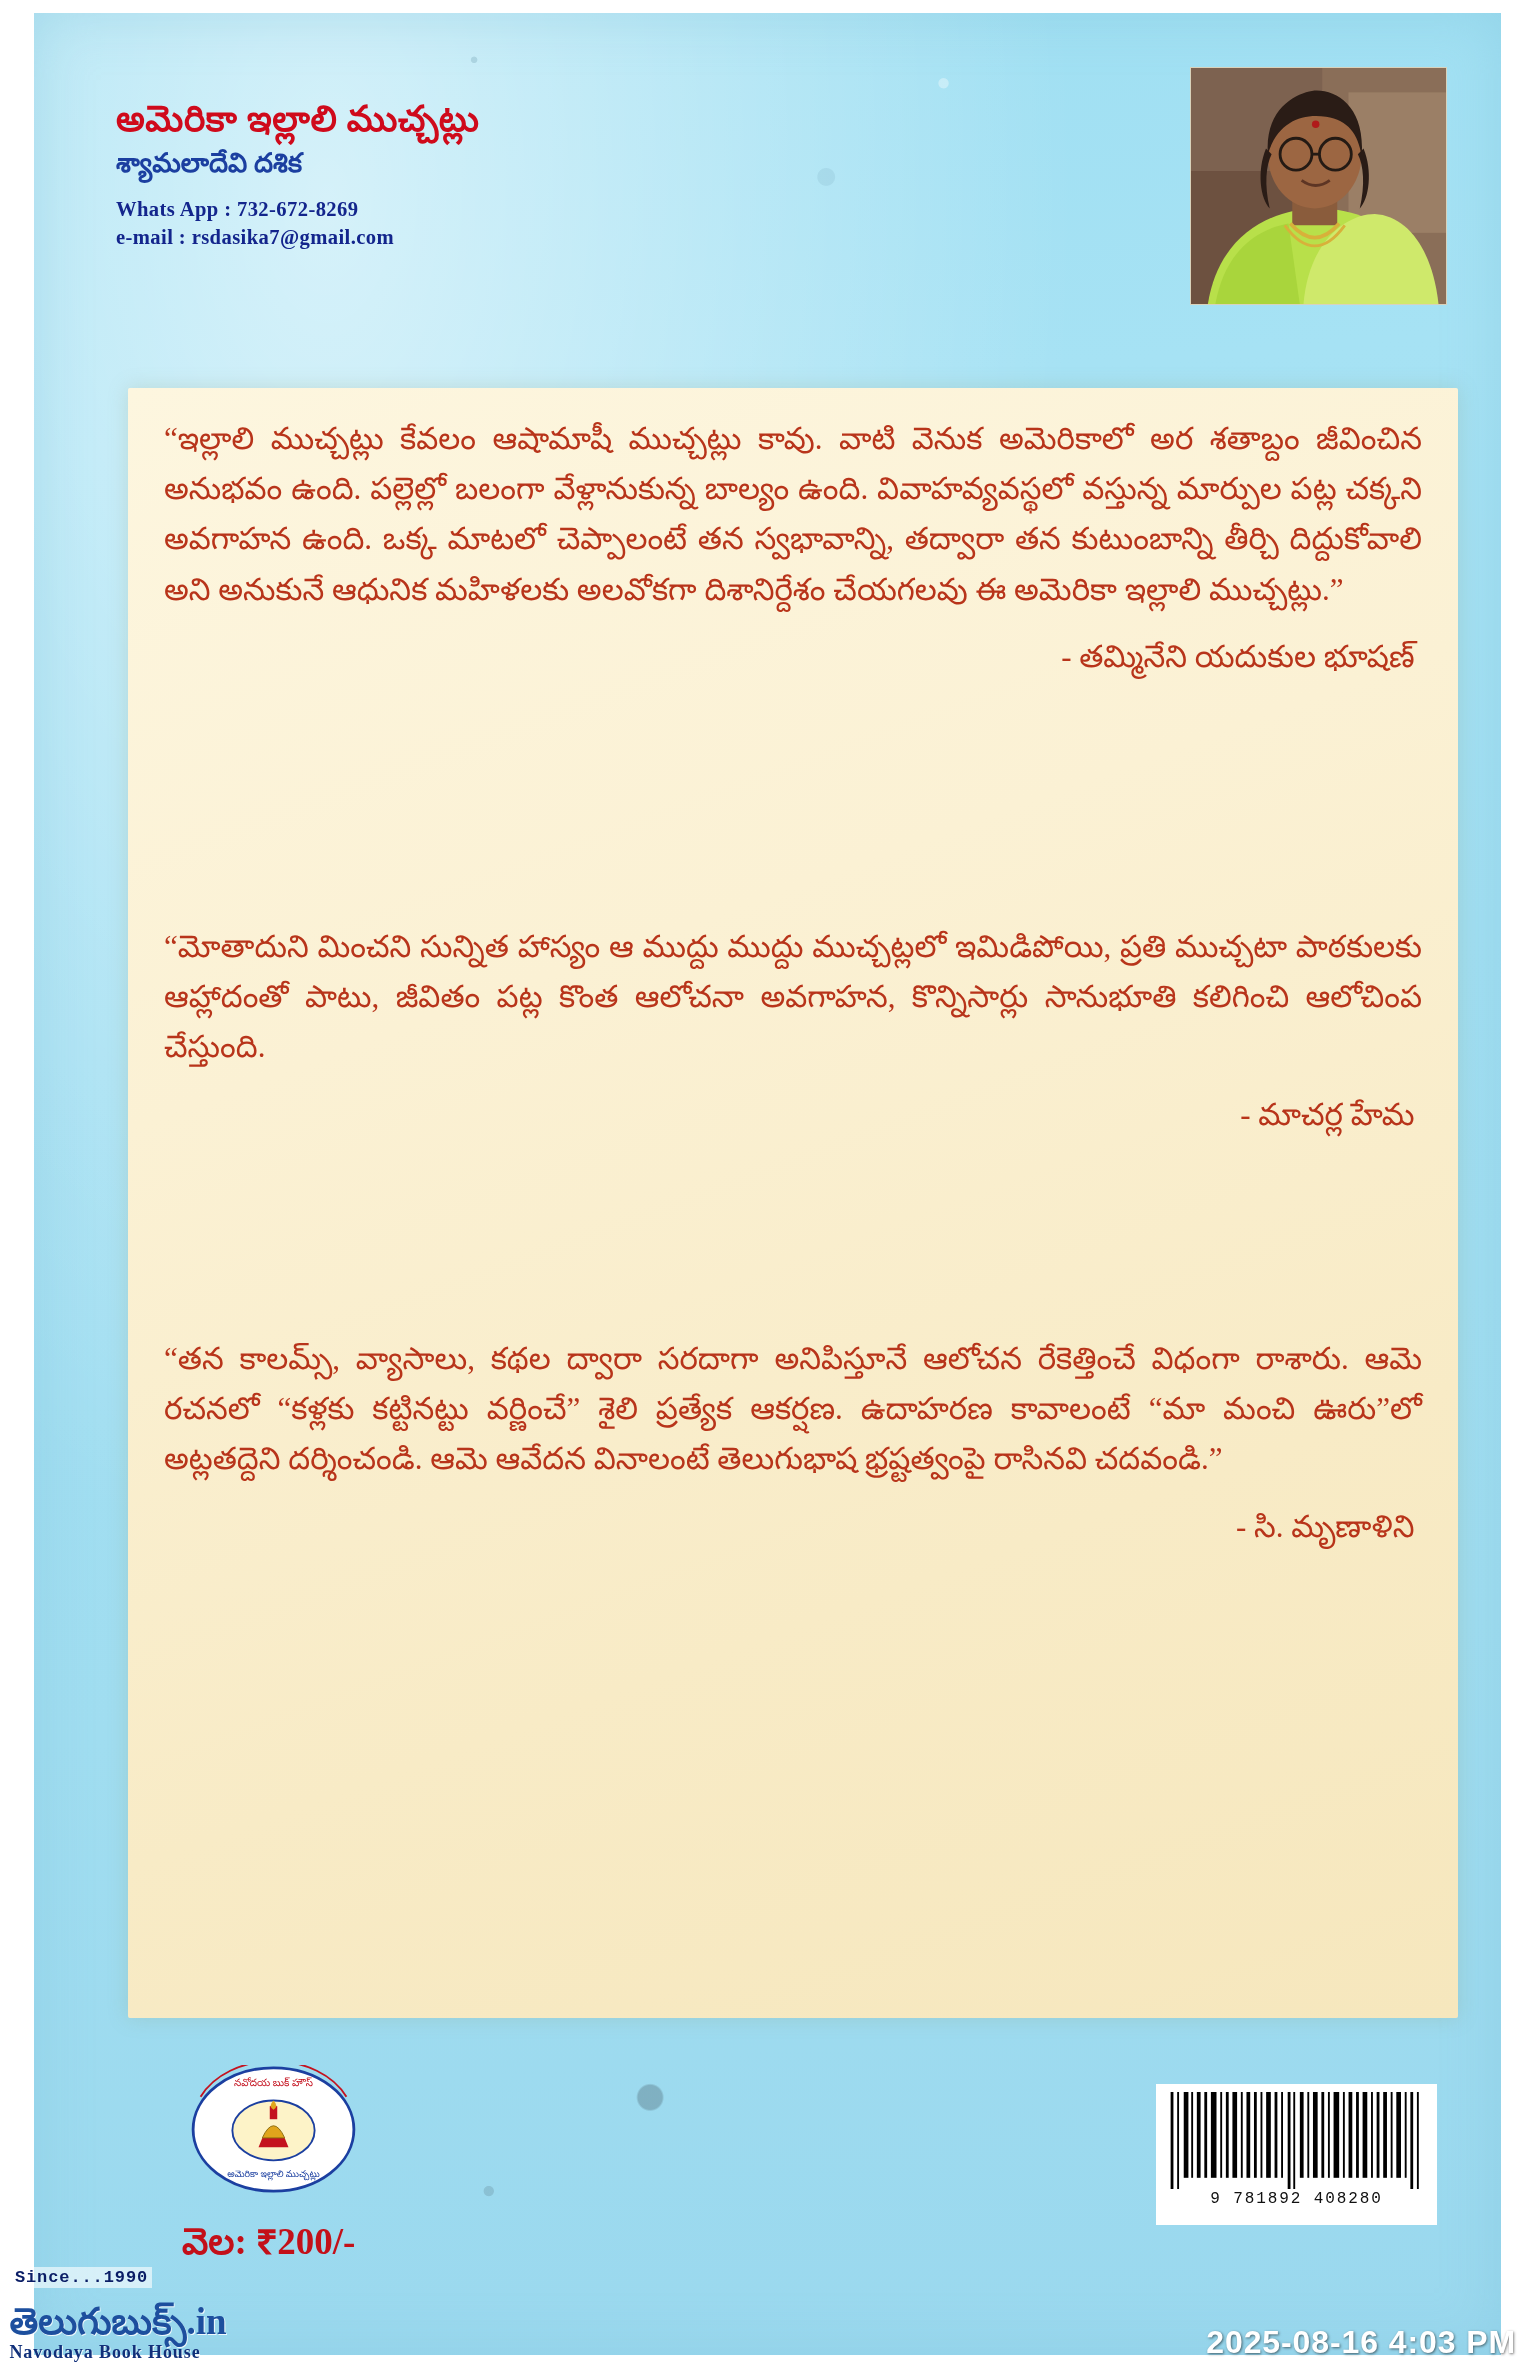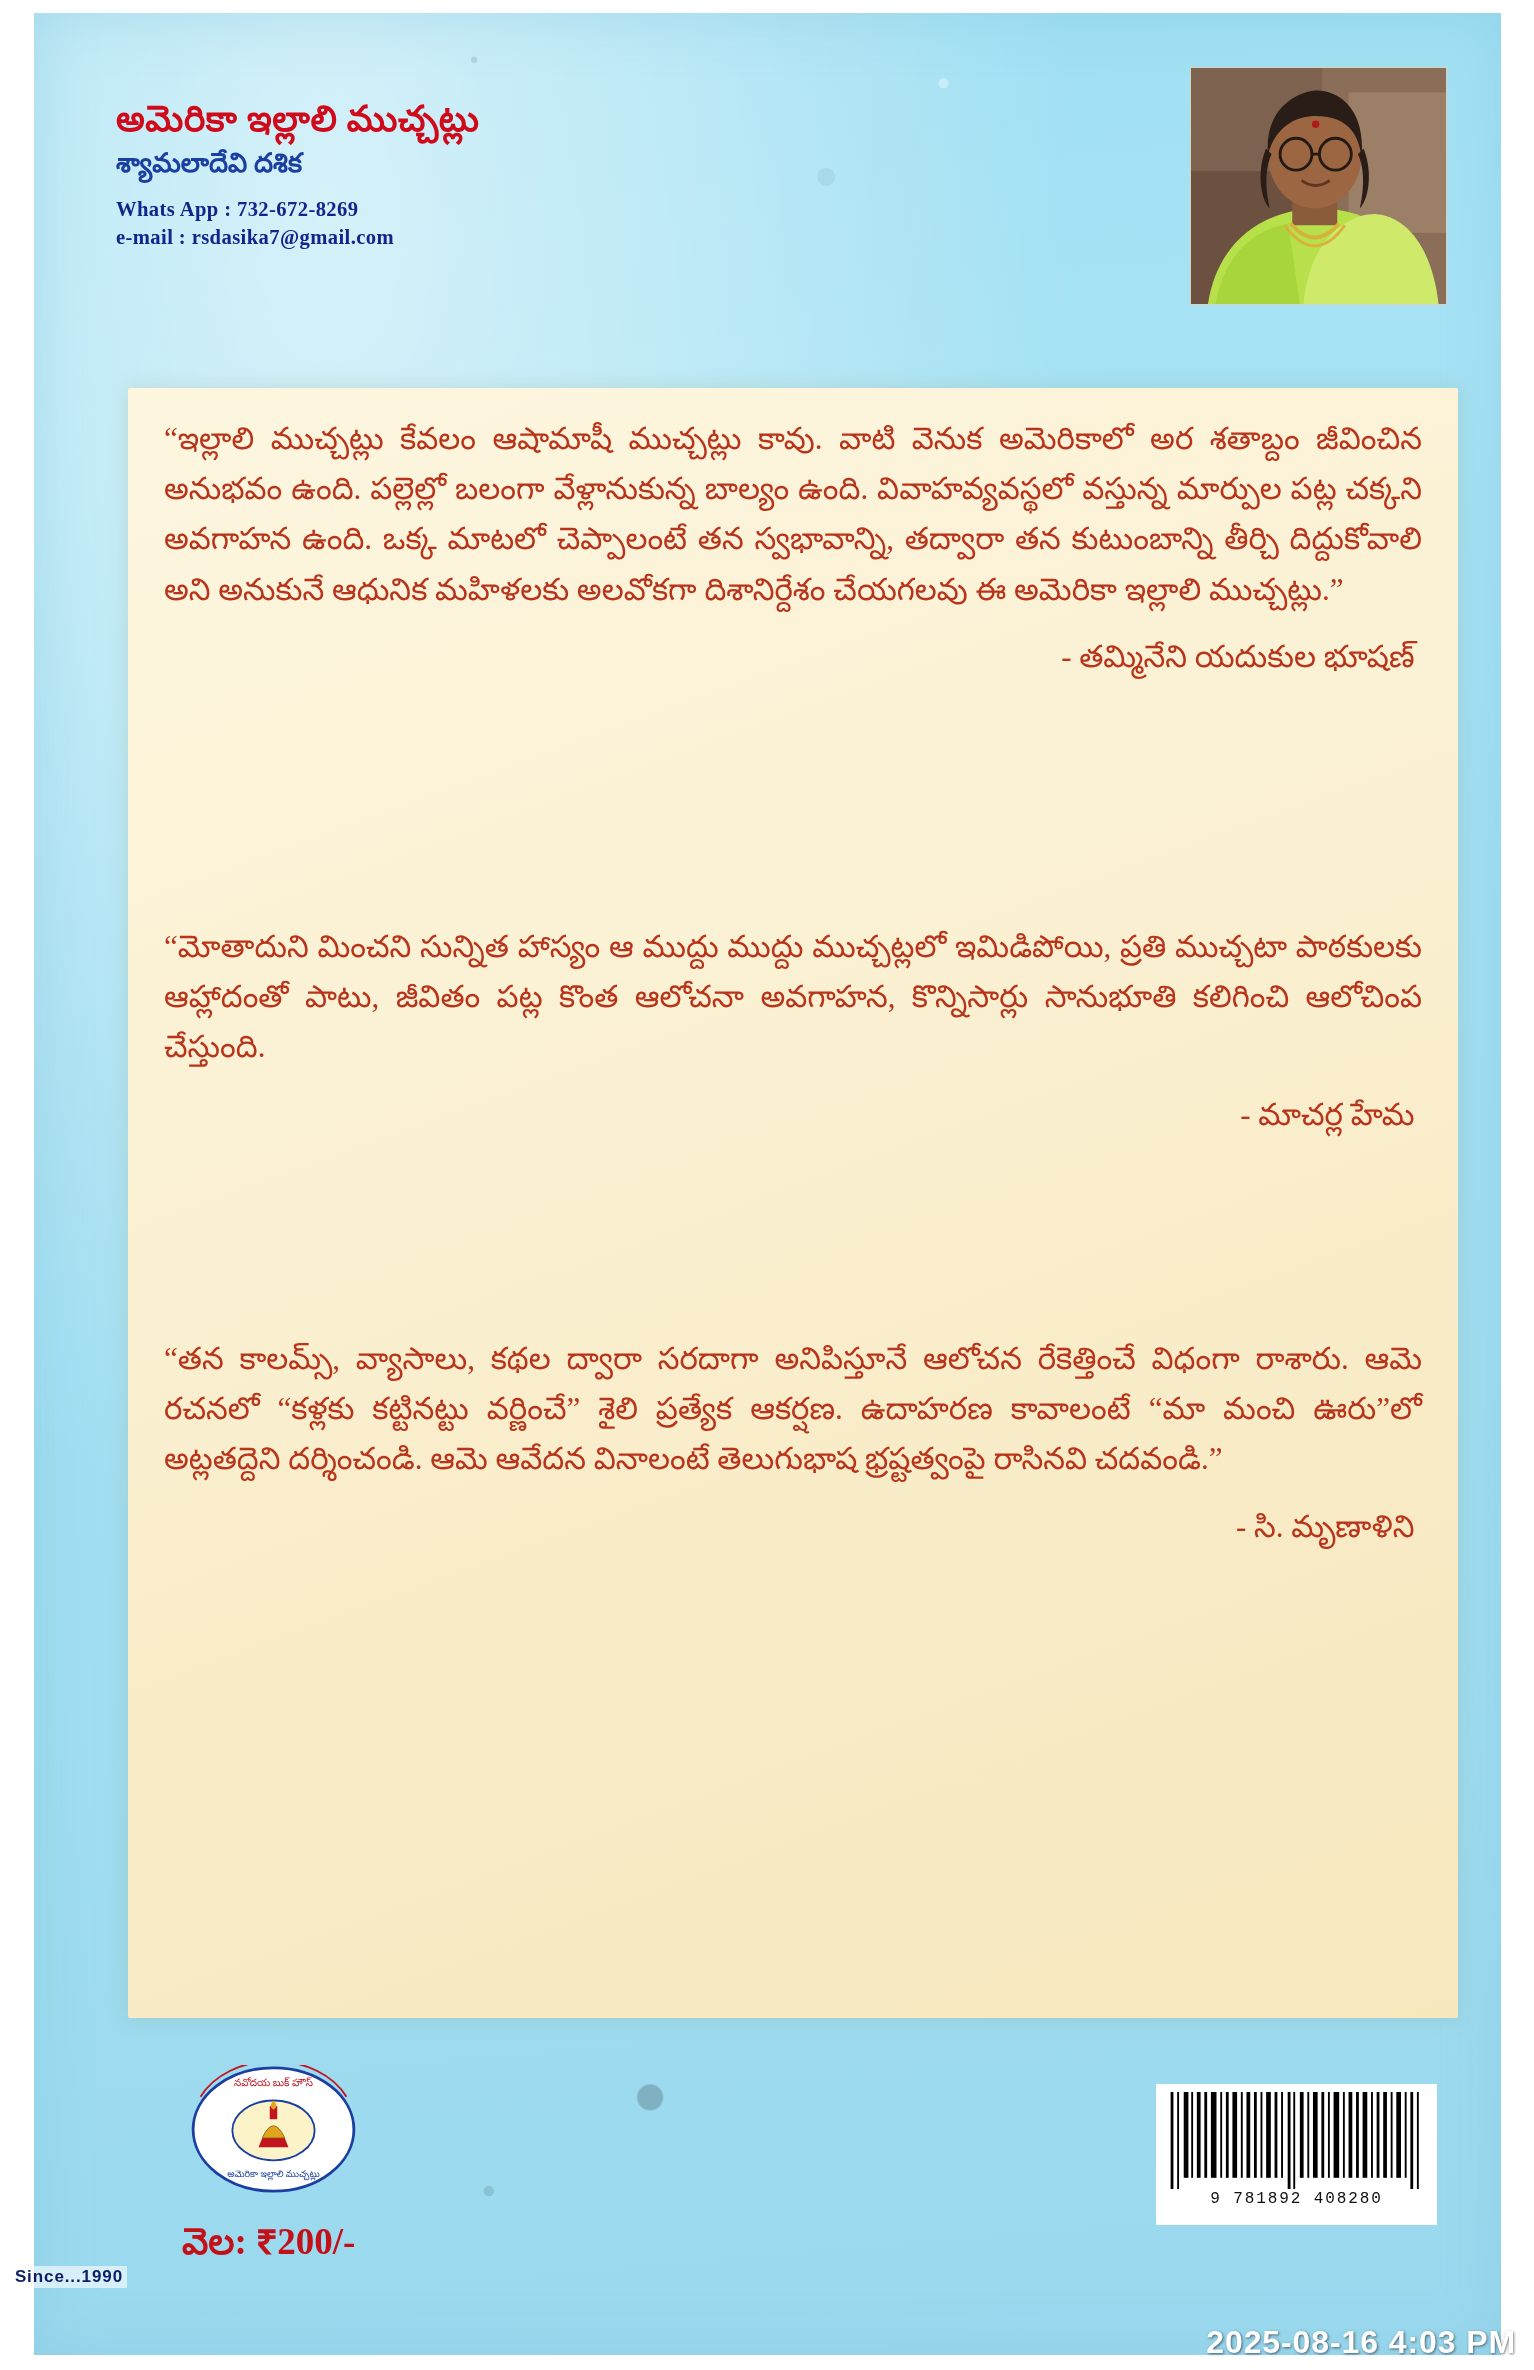--- a/index.html
+++ b/index.html
@@ -198,21 +198,21 @@
     font-weight: bold;
     color: #11307a;
     letter-spacing: 0.9px;
     margin-top: 1.9px;
     text-shadow: 0.9px 0.9px 0 rgba(255,255,255,0.8);
   }
   .nav-badge {
     position: absolute;
     left: 11.2px;
     bottom: 82px;
-    font-family: Liberation Sans, sans-serif;
+    font-family: Liberation Mono, monospace;
     font-size: 17px;
     font-weight: bold;
     color: #0a1d66;
     background: rgba(255,255,255,0.6);
     padding: 0.9px 3.7px;
     letter-spacing: 0.9px;
   }
   .timestamp {
     position: absolute;
     right: 19px;
@@ -347,16 +347,20 @@
           <rect x="262" y="0" width="3" height="104"></rect>
           <rect x="269" y="0" width="2" height="104"></rect>
         </g>
       </svg>
       <div class="barcode-num">9  781892 408280</div>
     </div>
 
   </div>
 
   <div class="nav-badge">Since...1990</div>
+  <div class="watermark-left">
+    <div class="wm-main"><span>తెలుగుబుక్స్</span><span class="dotin">.in</span></div>
+    <div class="wm-sub">Navodaya Book House</div>
+  </div>
 
   <div class="timestamp">2025-08-16  4:03 PM</div>
 </div>
 
 
 </body></html>

